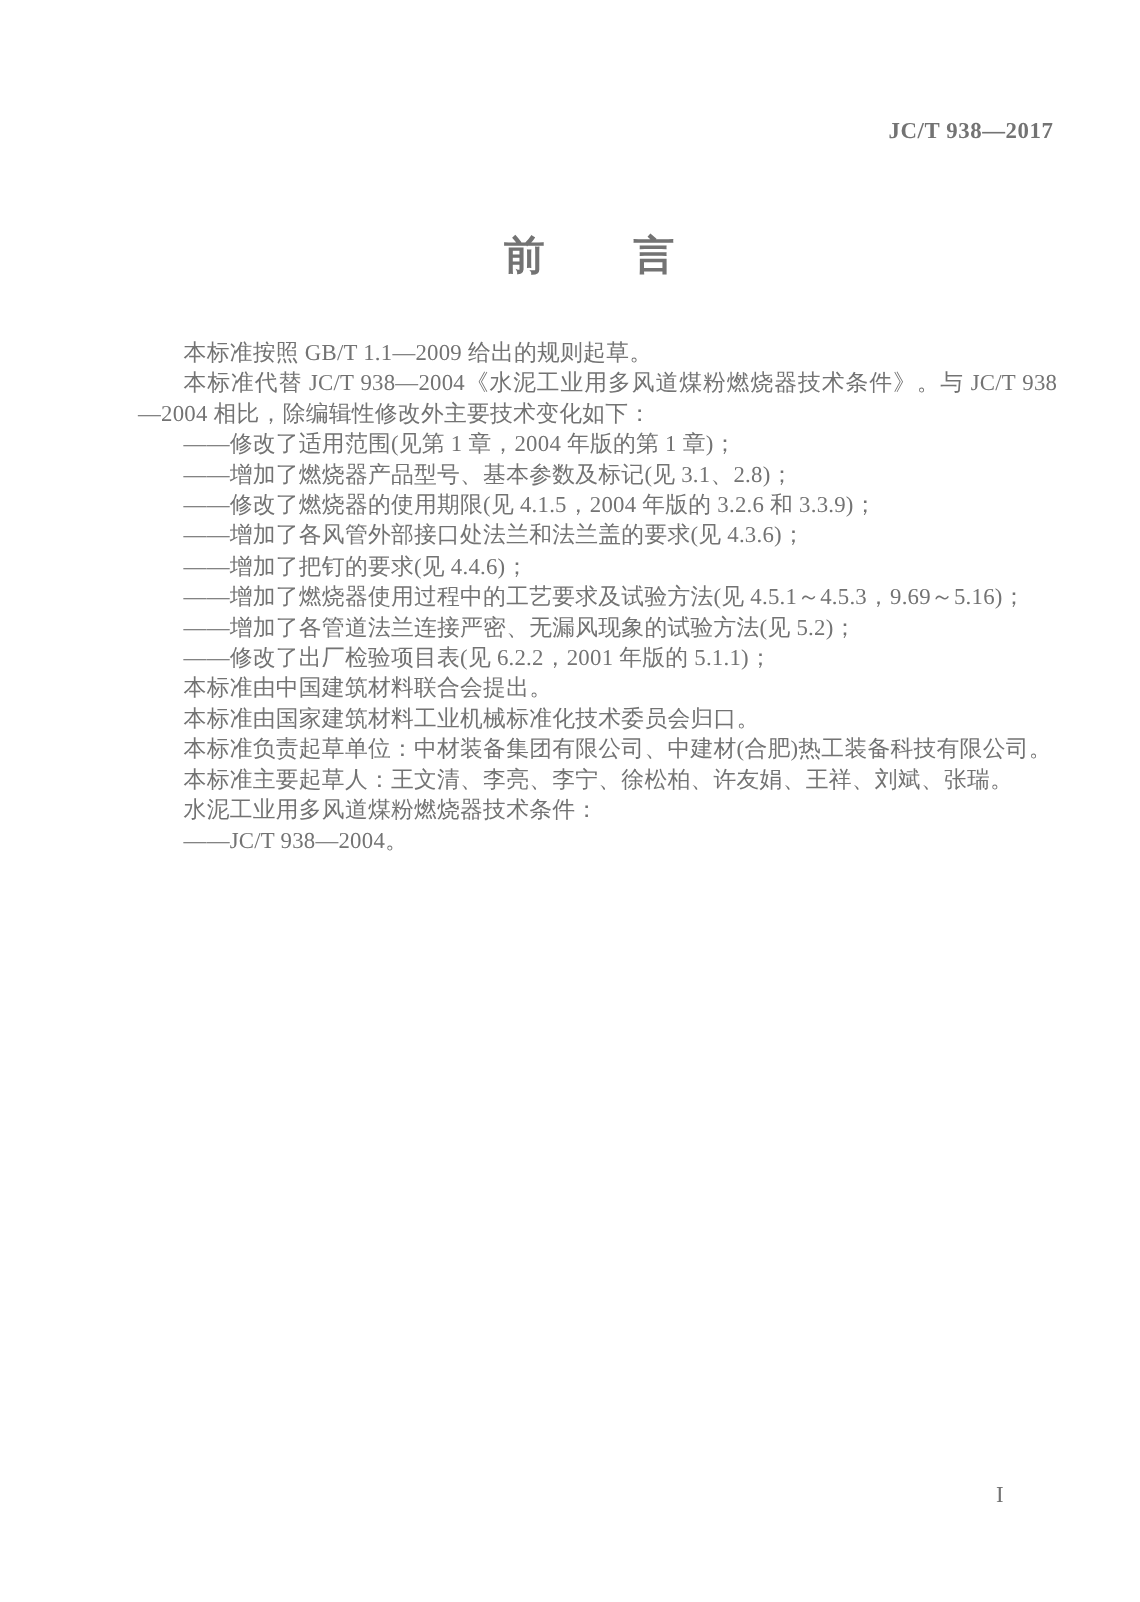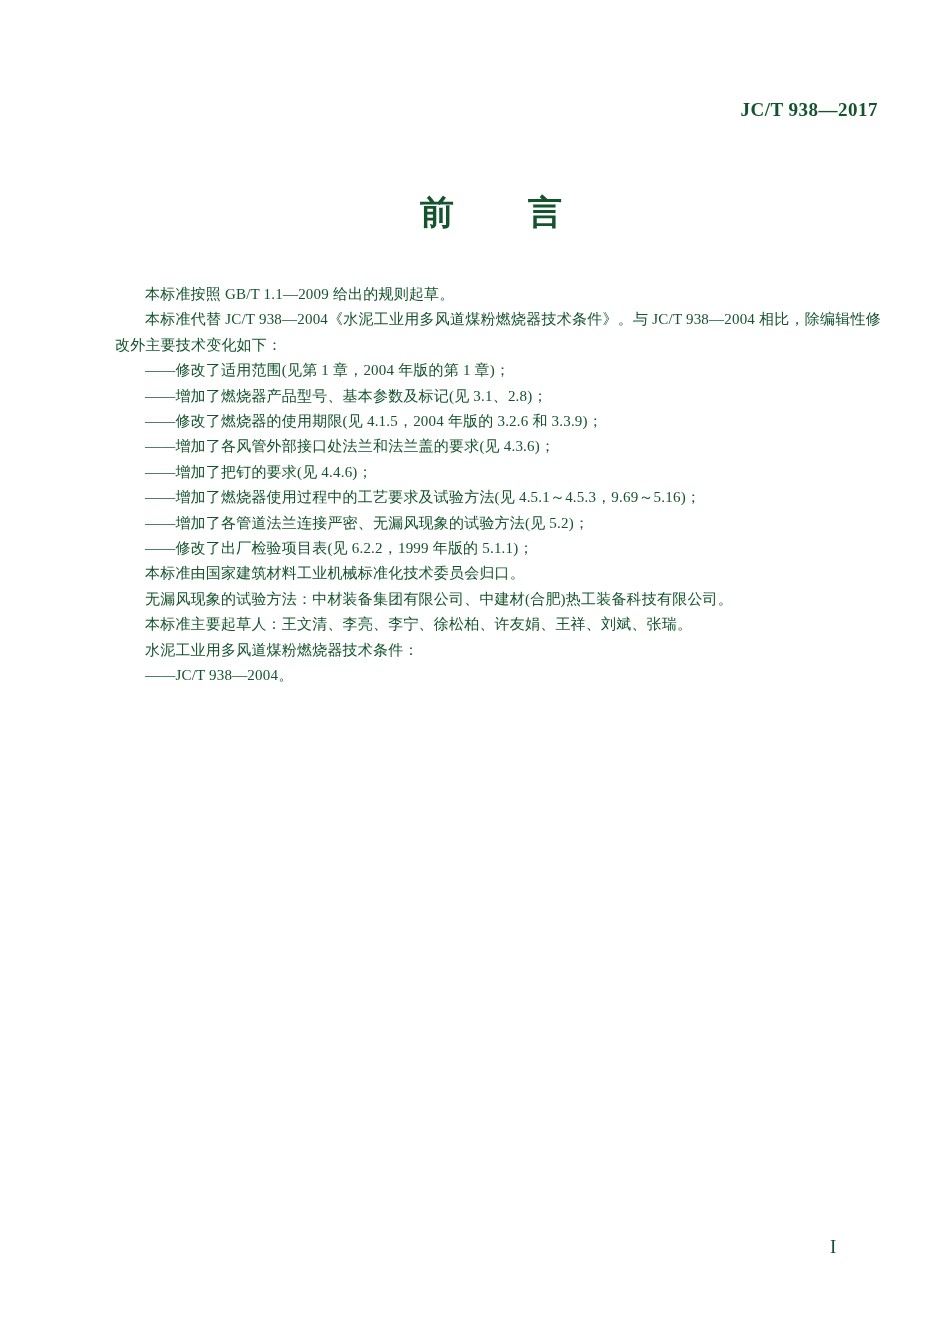--- a/index.html
+++ b/index.html
@@ -5,21 +5,21 @@
   html, body {
     margin: 0;
     padding: 0;
     background: #ffffff;
   }
   .page {
     position: relative;
     width: 950px;
     height: 1335px;
     background: #ffffff;
-    color: #14532d;
+    color: #737373;
     font-family: "Liberation Serif", "DejaVu Serif", serif;
     overflow: hidden;
   }
   .doc-code {
     position: absolute;
     top: 99px;
     right: 72px;
     font-size: 19px;
     font-weight: bold;
     letter-spacing: 0.5px;
@@ -36,21 +36,21 @@
     font-weight: bold;
     letter-spacing: 2px;
     transform: translateX(17px);
     white-space: pre;
   }
   .body-block {
     position: absolute;
     top: 282px;
     left: 115px;
     width: 766px;
-    font-size: 15px;
+    font-size: 19px;
     line-height: 25.4px;
     text-align: justify;
     letter-spacing: 0.2px;
   }
   .para {
     margin: 0;
     text-indent: 2em;
   }
   .page-number {
     position: absolute;
@@ -82,27 +82,28 @@
       <p class="para">——修改了燃烧器的使用期限(见 4.1.5，2004 年版的 3.2.6 和 3.3.9)；</p>
 
       <p class="para">——增加了各风管外部接口处法兰和法兰盖的要求(见 4.3.6)；</p>
 
       <p class="para">——增加了把钉的要求(见 4.4.6)；</p>
 
       <p class="para">——增加了燃烧器使用过程中的工艺要求及试验方法(见 4.5.1～4.5.3，9.69～5.16)；</p>
 
       <p class="para">——增加了各管道法兰连接严密、无漏风现象的试验方法(见 5.2)；</p>
 
-      <p class="para">——修改了出厂检验项目表(见 6.2.2，1999 年版的 5.1.1)；</p>
+      <p class="para">——修改了出厂检验项目表(见 6.2.2，2001 年版的 5.1.1)；</p>
 
 
+      <p class="para">本标准由中国建筑材料联合会提出。</p>
 
       <p class="para">本标准由国家建筑材料工业机械标准化技术委员会归口。</p>
 
-      <p class="para">无漏风现象的试验方法：中材装备集团有限公司、中建材(合肥)热工装备科技有限公司。</p>
+      <p class="para">本标准负责起草单位：中材装备集团有限公司、中建材(合肥)热工装备科技有限公司。</p>
 
 
       <p class="para">本标准主要起草人：王文清、李亮、李宁、徐松柏、许友娟、王祥、刘斌、张瑞。</p>
 
       <p class="para">水泥工业用多风道煤粉燃烧器技术条件：</p>
 
       <p class="para">——JC/T 938—2004。</p>
     </div>
 
   <div class="page-number">I</div>

